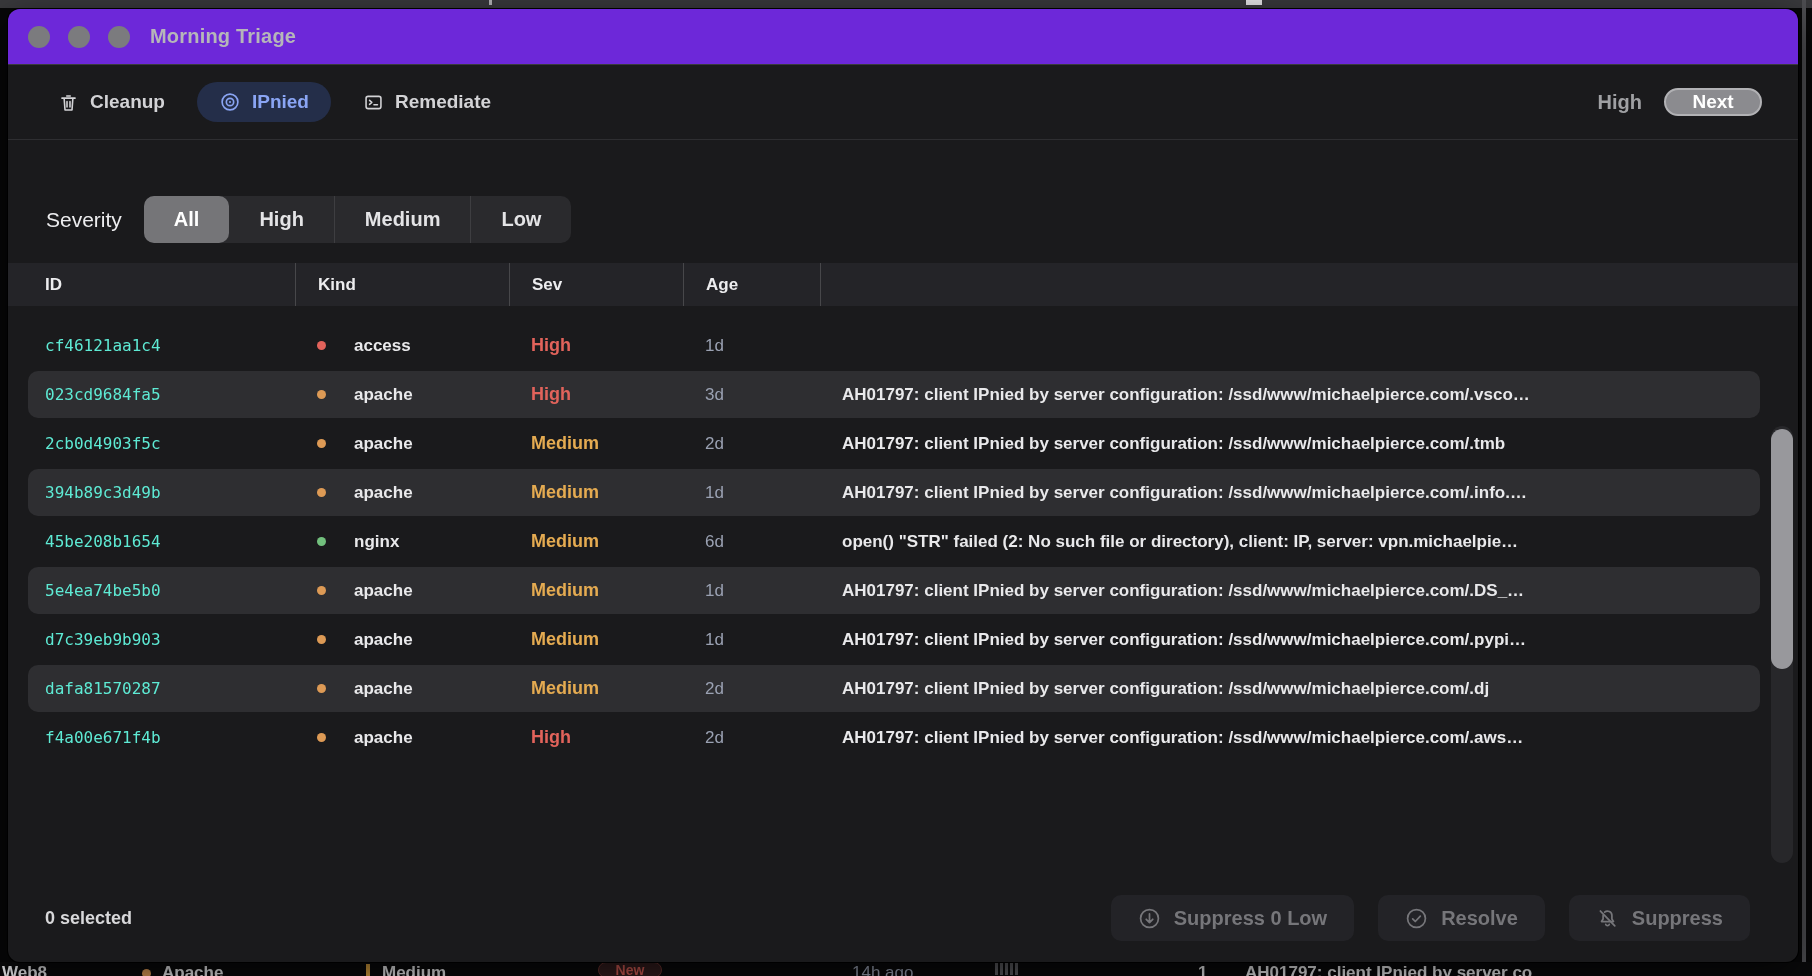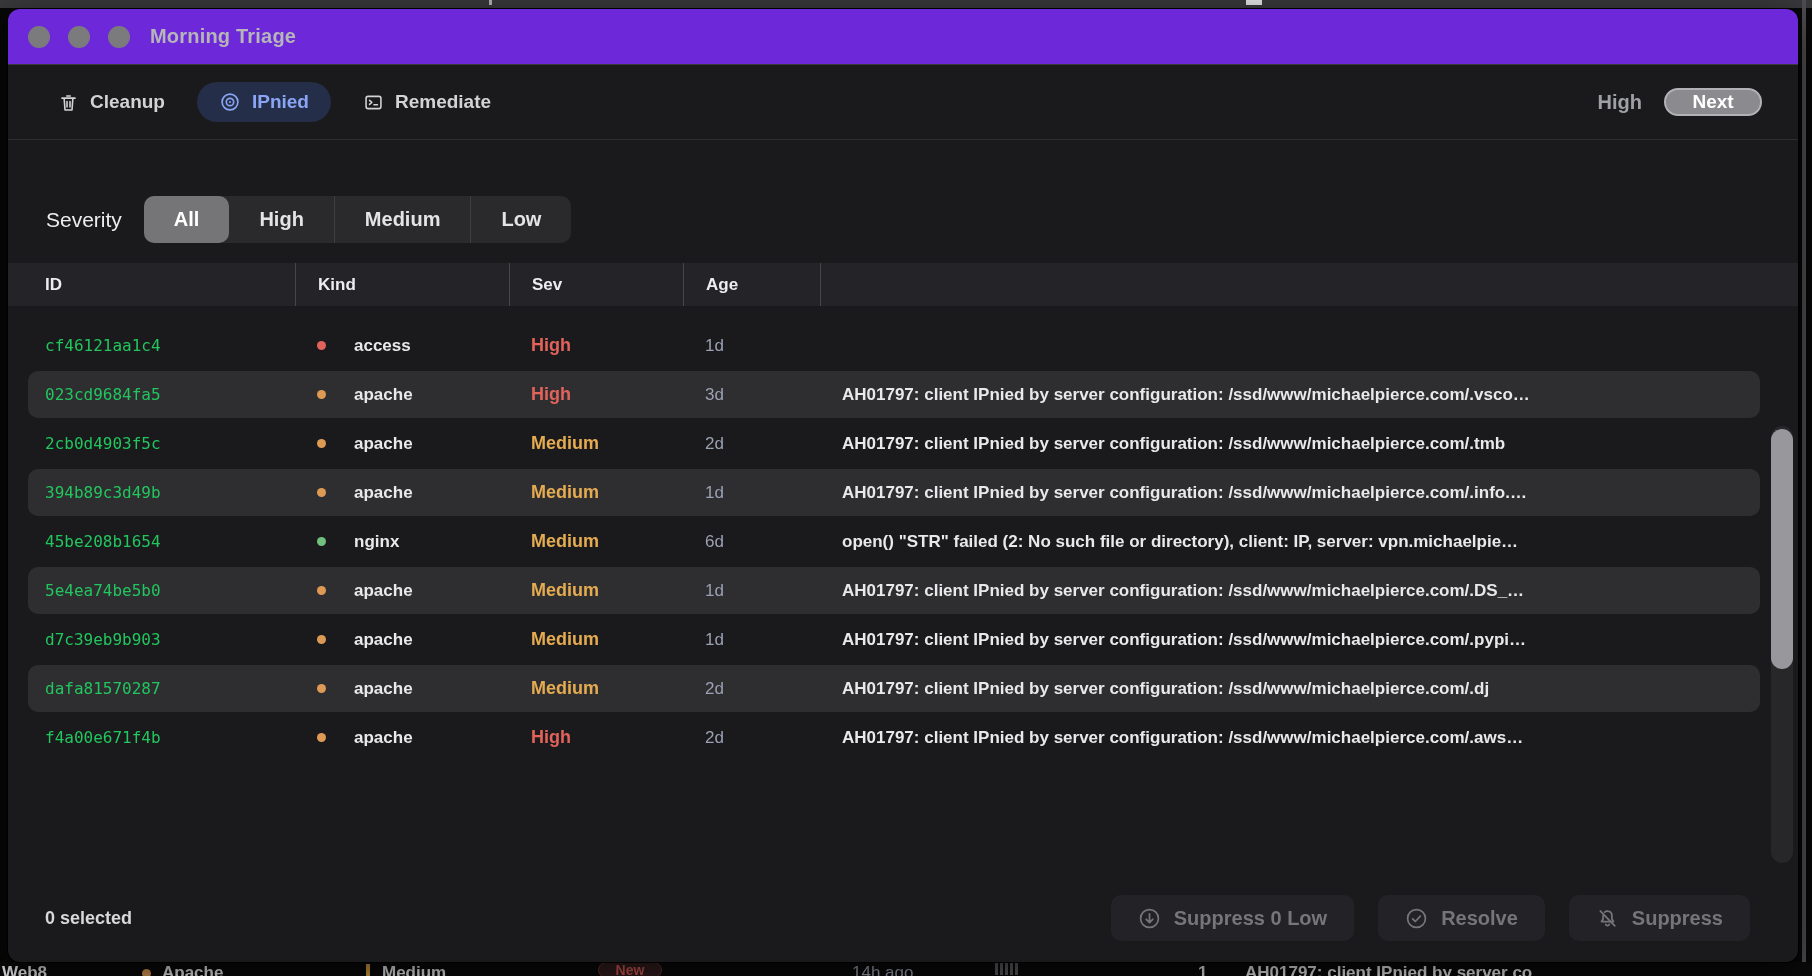--- a/index.html
+++ b/index.html
@@ -68,21 +68,21 @@
   .th:first-child { padding-left:37px; }
   .th + .th { border-left:1px solid #47474a; }
 
   .tbody { margin-top:15px; }
   .row { position:relative; display:grid; grid-template-columns:287px 214px 174px 137px 1fr;
     height:49px; align-items:center; width:1790px; }
   .row.hl::before { content:""; position:absolute; left:20px; right:38px; top:1px; bottom:1px;
     background:#2e2e31; border-radius:10px; }
   .cell { position:relative; padding-left:22px; font-size:17px; white-space:nowrap;
     overflow:hidden; text-overflow:ellipsis; }
-  .cell.id { padding-left:37px; font-family:"DejaVu Sans Mono", monospace; font-size:16px; color:#22c55e; }
+  .cell.id { padding-left:37px; font-family:"DejaVu Sans Mono", monospace; font-size:16px; color:#5eead4; }
   .cell.kind { display:flex; align-items:center; gap:28px; color:#e9e9eb; font-weight:600; }
   .kind-dot { width:9px; height:9px; border-radius:50%; flex:none; }
   .cell.sev { font-weight:600; font-size:18px; }
   .cell.age { color:#9aa1b2; }
   .cell.sample { color:#e9e9eb; font-weight:600; padding-right:52px; }
 
   .scrollbar-track { position:absolute; right:5px; top:417px; width:22px; height:437px;
     background:#27272a; border-radius:11px; }
   .scrollbar-thumb { position:absolute; top:3px; left:0; width:22px; height:240px;
     background:#98989c; border-radius:11px; }

